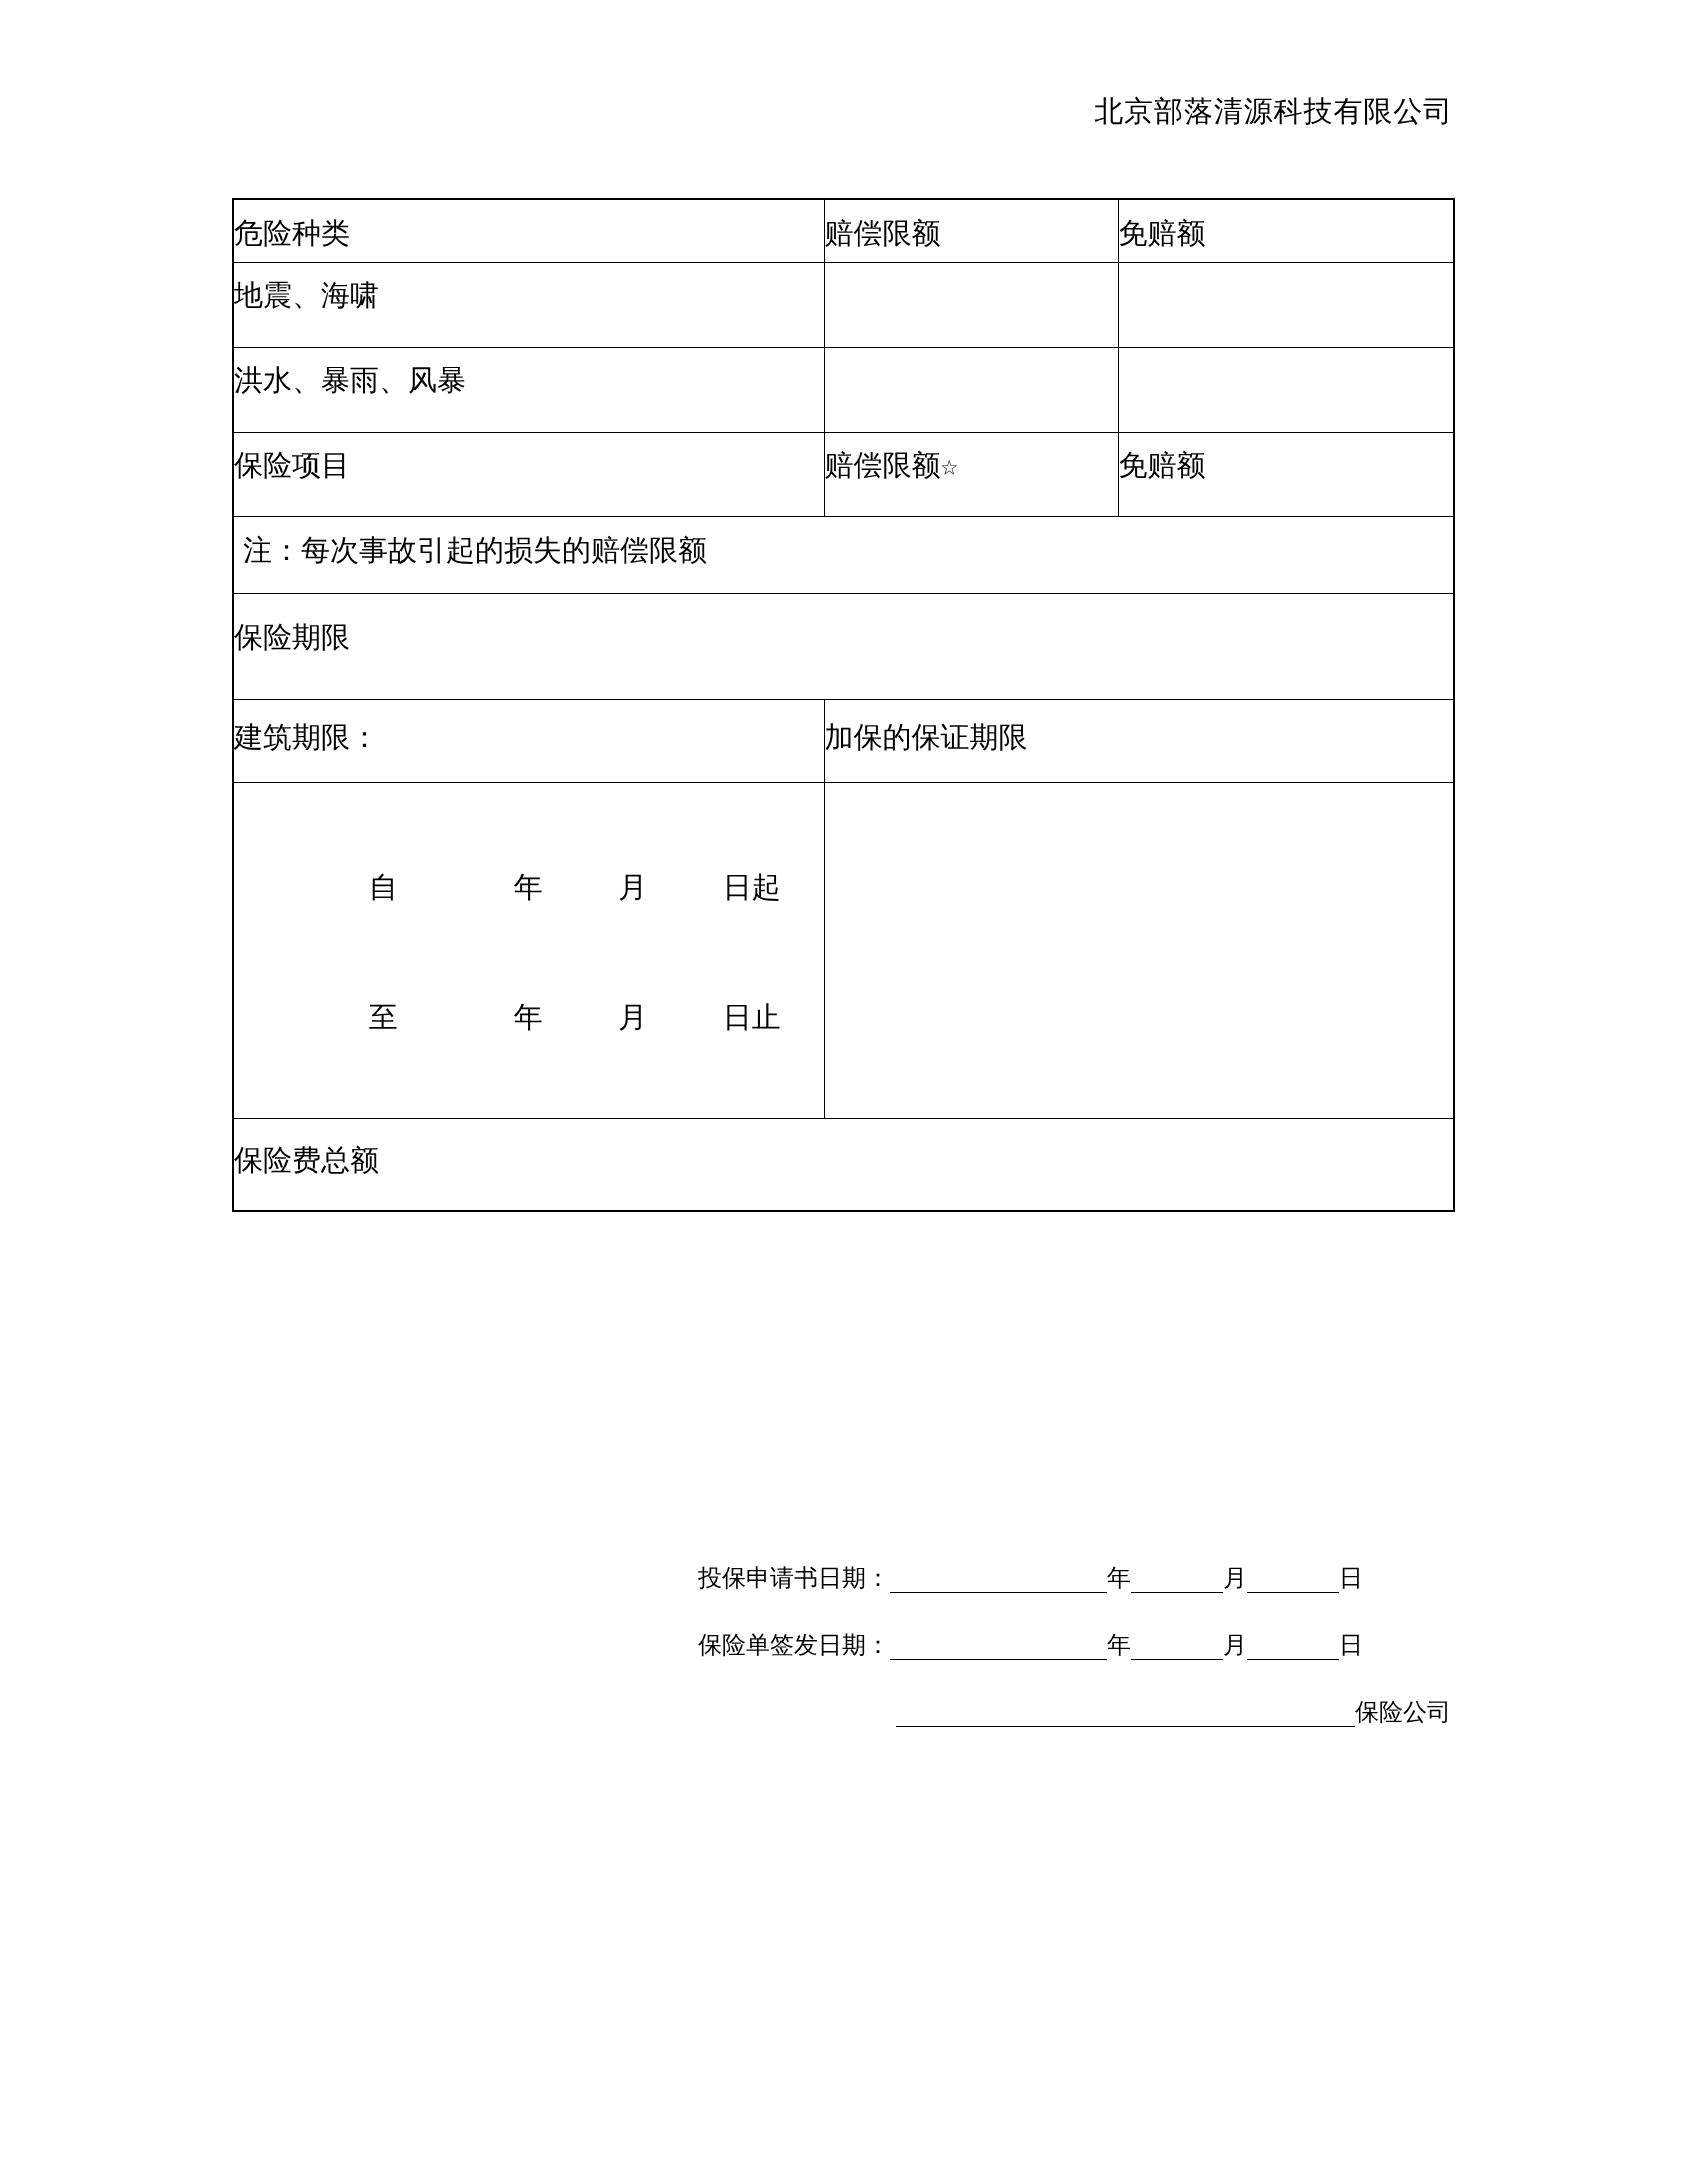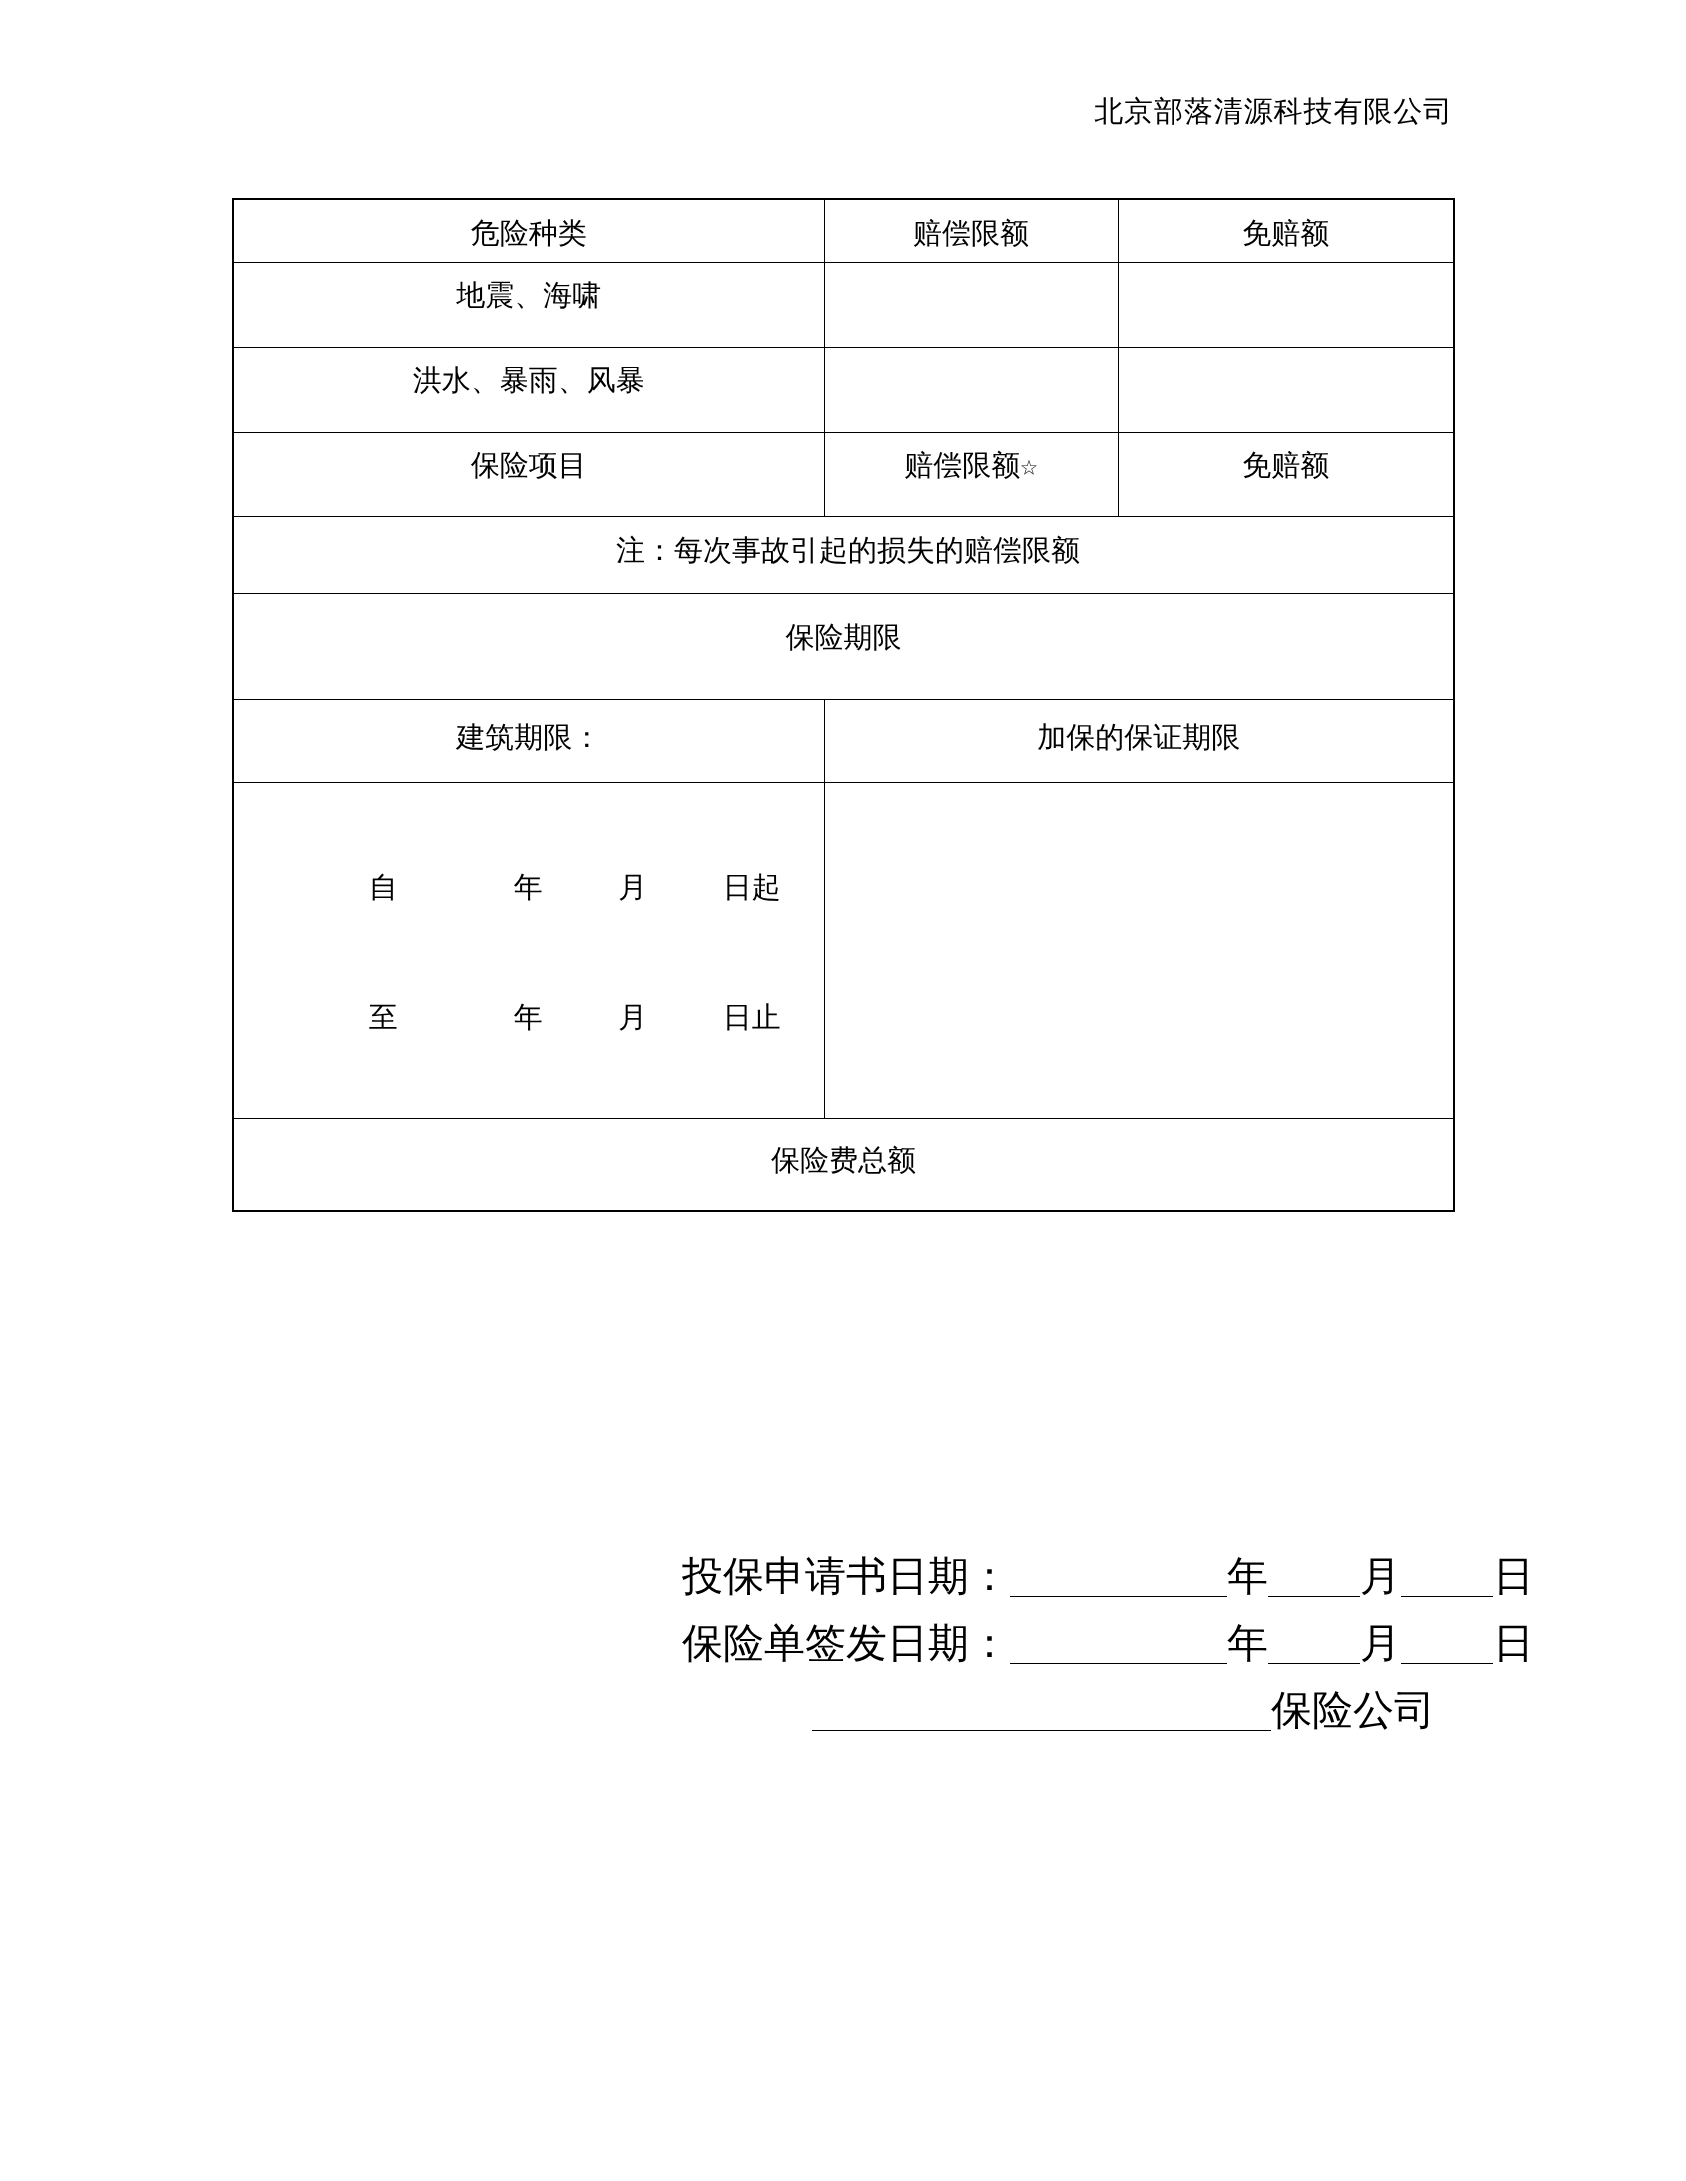--- a/index.html
+++ b/index.html
@@ -32,21 +32,20 @@
     top: 198px;
     left: 232px;
     width: 1221px;
     border-collapse: collapse;
     table-layout: fixed;
     font-size: 29px;
   }
   table.form td {
     border: 1.8px solid #000000;
     vertical-align: top;
-    text-align: center;
     padding-top: 13.8px;
     white-space: pre;
   }
   table.form { border: 2.8px solid #000000; }
 
   .col1 { width: 591px; }
   .col2 { width: 294px; }
   .col3 { width: 336px; }
 
   tr.r-header   td { height: 63px; }
@@ -65,23 +64,23 @@
     text-align: center;
     padding-left: 92px !important;
     padding-top: 9.2px !important;
   }
   .dates-cell .line { line-height: 64px; white-space: pre; }
 
   
   .footer-block {
     position: absolute;
     top: 1546px;
-    left: 682px;
+    left: 698px;
     width: 753px;
-    font-size: 41px;
+    font-size: 24px;
   }
   .footer-line { line-height: 67px; white-space: nowrap; }
   .footer-line.right { text-align: right; }
   .blank {
     display: inline-block;
     border-bottom: 1.8px solid #000000;
     height: 37px;
     vertical-align: -7.3px;
   }
   .blank-240 { width: 217px; }

